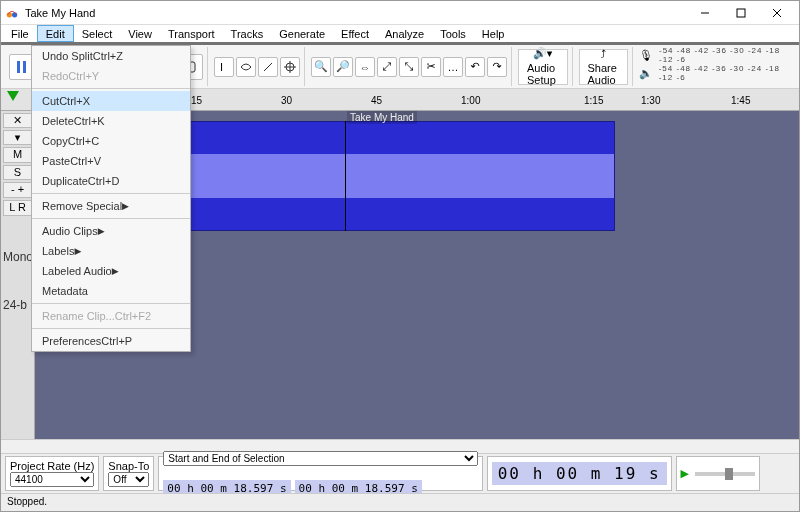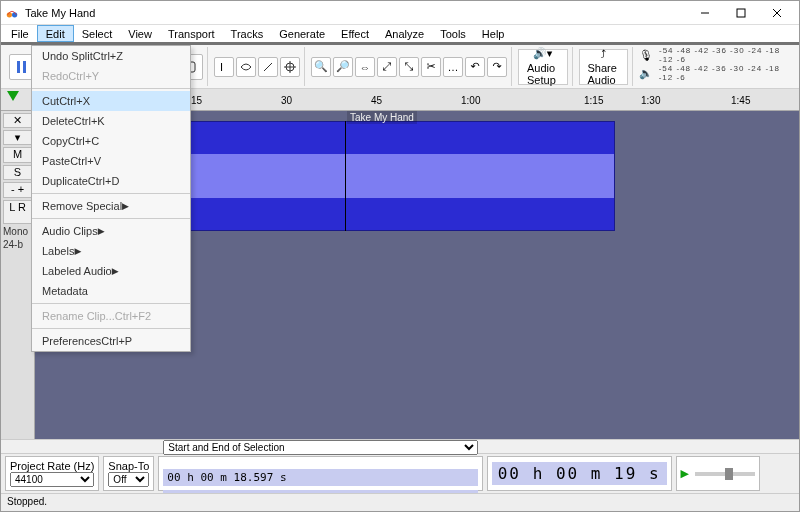--- a/index.html
+++ b/index.html
@@ -34,21 +34,21 @@
   .meter-col { display:flex; flex-direction:column; gap:2px; flex:1; min-width:160px;}
   .meter-row { display:flex; align-items:center; gap:6px; }
 
   .ruler { height:22px; background:#e3e3e3; border-bottom:1px solid #aaa; position:relative; }
   .ruler .marker { position:absolute; left:6px; top:2px; width:0; height:0; border-left:6px solid transparent; border-right:6px solid transparent; border-top:10px solid #10a010; }
   .ruler .tick { position:absolute; top:6px; font-size:10px; }
 
   .trackarea { flex:1; display:flex; background:#626687; position:relative; overflow:hidden; }
   .trackctrl { width:34px; min-width:34px; background:#dedede; border-right:1px solid #aaa; display:flex; flex-direction:column; gap:2px; padding:2px; font-size:8px; }
   .trackctrl .box { background:#f0f0f0; border:1px solid #bbb; text-align:center; line-height:1.2; }
-  .trackctrl .micro { font-size:10px; color:#333; }
+  .trackctrl .micro { font-size:12px; color:#333;margin-top:32px; }
 
   .tracks { flex:1; display:flex; flex-direction:column; position:relative; }
   .trackname { position:absolute; left:312px; top:0; font-size:10px; color:#eee; background:rgba(0,0,0,.15); padding:1px 3px; z-index:5;}
   .clip { position:absolute; top:10px; height:110px; background:linear-gradient(#2b2bd2 0%, #2b2bd2 30%, #7d7df2 30%, #7d7df2 70%, #2b2bd2 70%, #2b2bd2 100%); border:1px solid #1a1a8a; }
   .clip-divider { position:absolute; top:10px; height:110px; width:1px; background:#000; z-index:4; }
 
   .hscroll { height:14px; background:#f0f0f0; border-top:1px solid #ccc; }
 
   .bottom1 { height:40px; background:#eee; border-top:1px solid #ccc; display:flex; align-items:center; padding:2px 4px; gap:4px; }
   .bottom1 .cell { background:#fff; border:1px solid #bbb; padding:2px 4px; display:flex; flex-direction:column; justify-content:center; height:100%; }
@@ -289,21 +289,21 @@
     <span class="tick" style="left:730px">1:45</span>
   </div>
 
   <div class="trackarea">
     <div class="trackctrl">
       <div class="box">✕</div>
       <div class="box">▾</div>
       <div class="box">M</div>
       <div class="box">S</div>
       <div class="box" style="height:16px">- +</div>
-      <div class="box" style="height:24px">L R</div>
+      <div class="box" style="height:16px">L R</div>
       <div class="micro">Mono</div>
       <div class="micro">24-b</div>
     </div>
     <div class="tracks">
       <span class="trackname">Take My Hand</span>
       <div class="clip" style="left:0; width:580px;"></div>
       <div class="clip-divider" style="left:310px;"></div>
     </div>
   </div>
 
@@ -313,21 +313,21 @@
     <div class="cell">
       <span>Project Rate (Hz)</span>
       <select class="sel-sm"><option>44100</option></select>
     </div>
     <div class="cell">
       <span>Snap-To</span>
       <select class="sel-sm"><option>Off</option></select>
     </div>
     <div class="cell selcell">
       <select class="sel-sm"><option>Start and End of Selection</option></select>
-      <div style="display:flex; gap:4px; margin-top:14px;flex-direction:column;">
+      <div style="display:flex; gap:4px; margin-top:14px;">
         <span class="timebox">00 h 00 m 18.597 s</span>
         <span class="timebox">00 h 00 m 18.597 s</span>
       </div>
     </div>
     <div class="cell">
       <span class="bigtime">00 h 00 m 19 s</span>
     </div>
     <div class="cell" style="display:flex;flex-direction:row;align-items:center;gap:6px;">
       <span style="color:#10a010">▶</span>
       <div style="width:60px;height:4px;background:#ccc;position:relative;">

